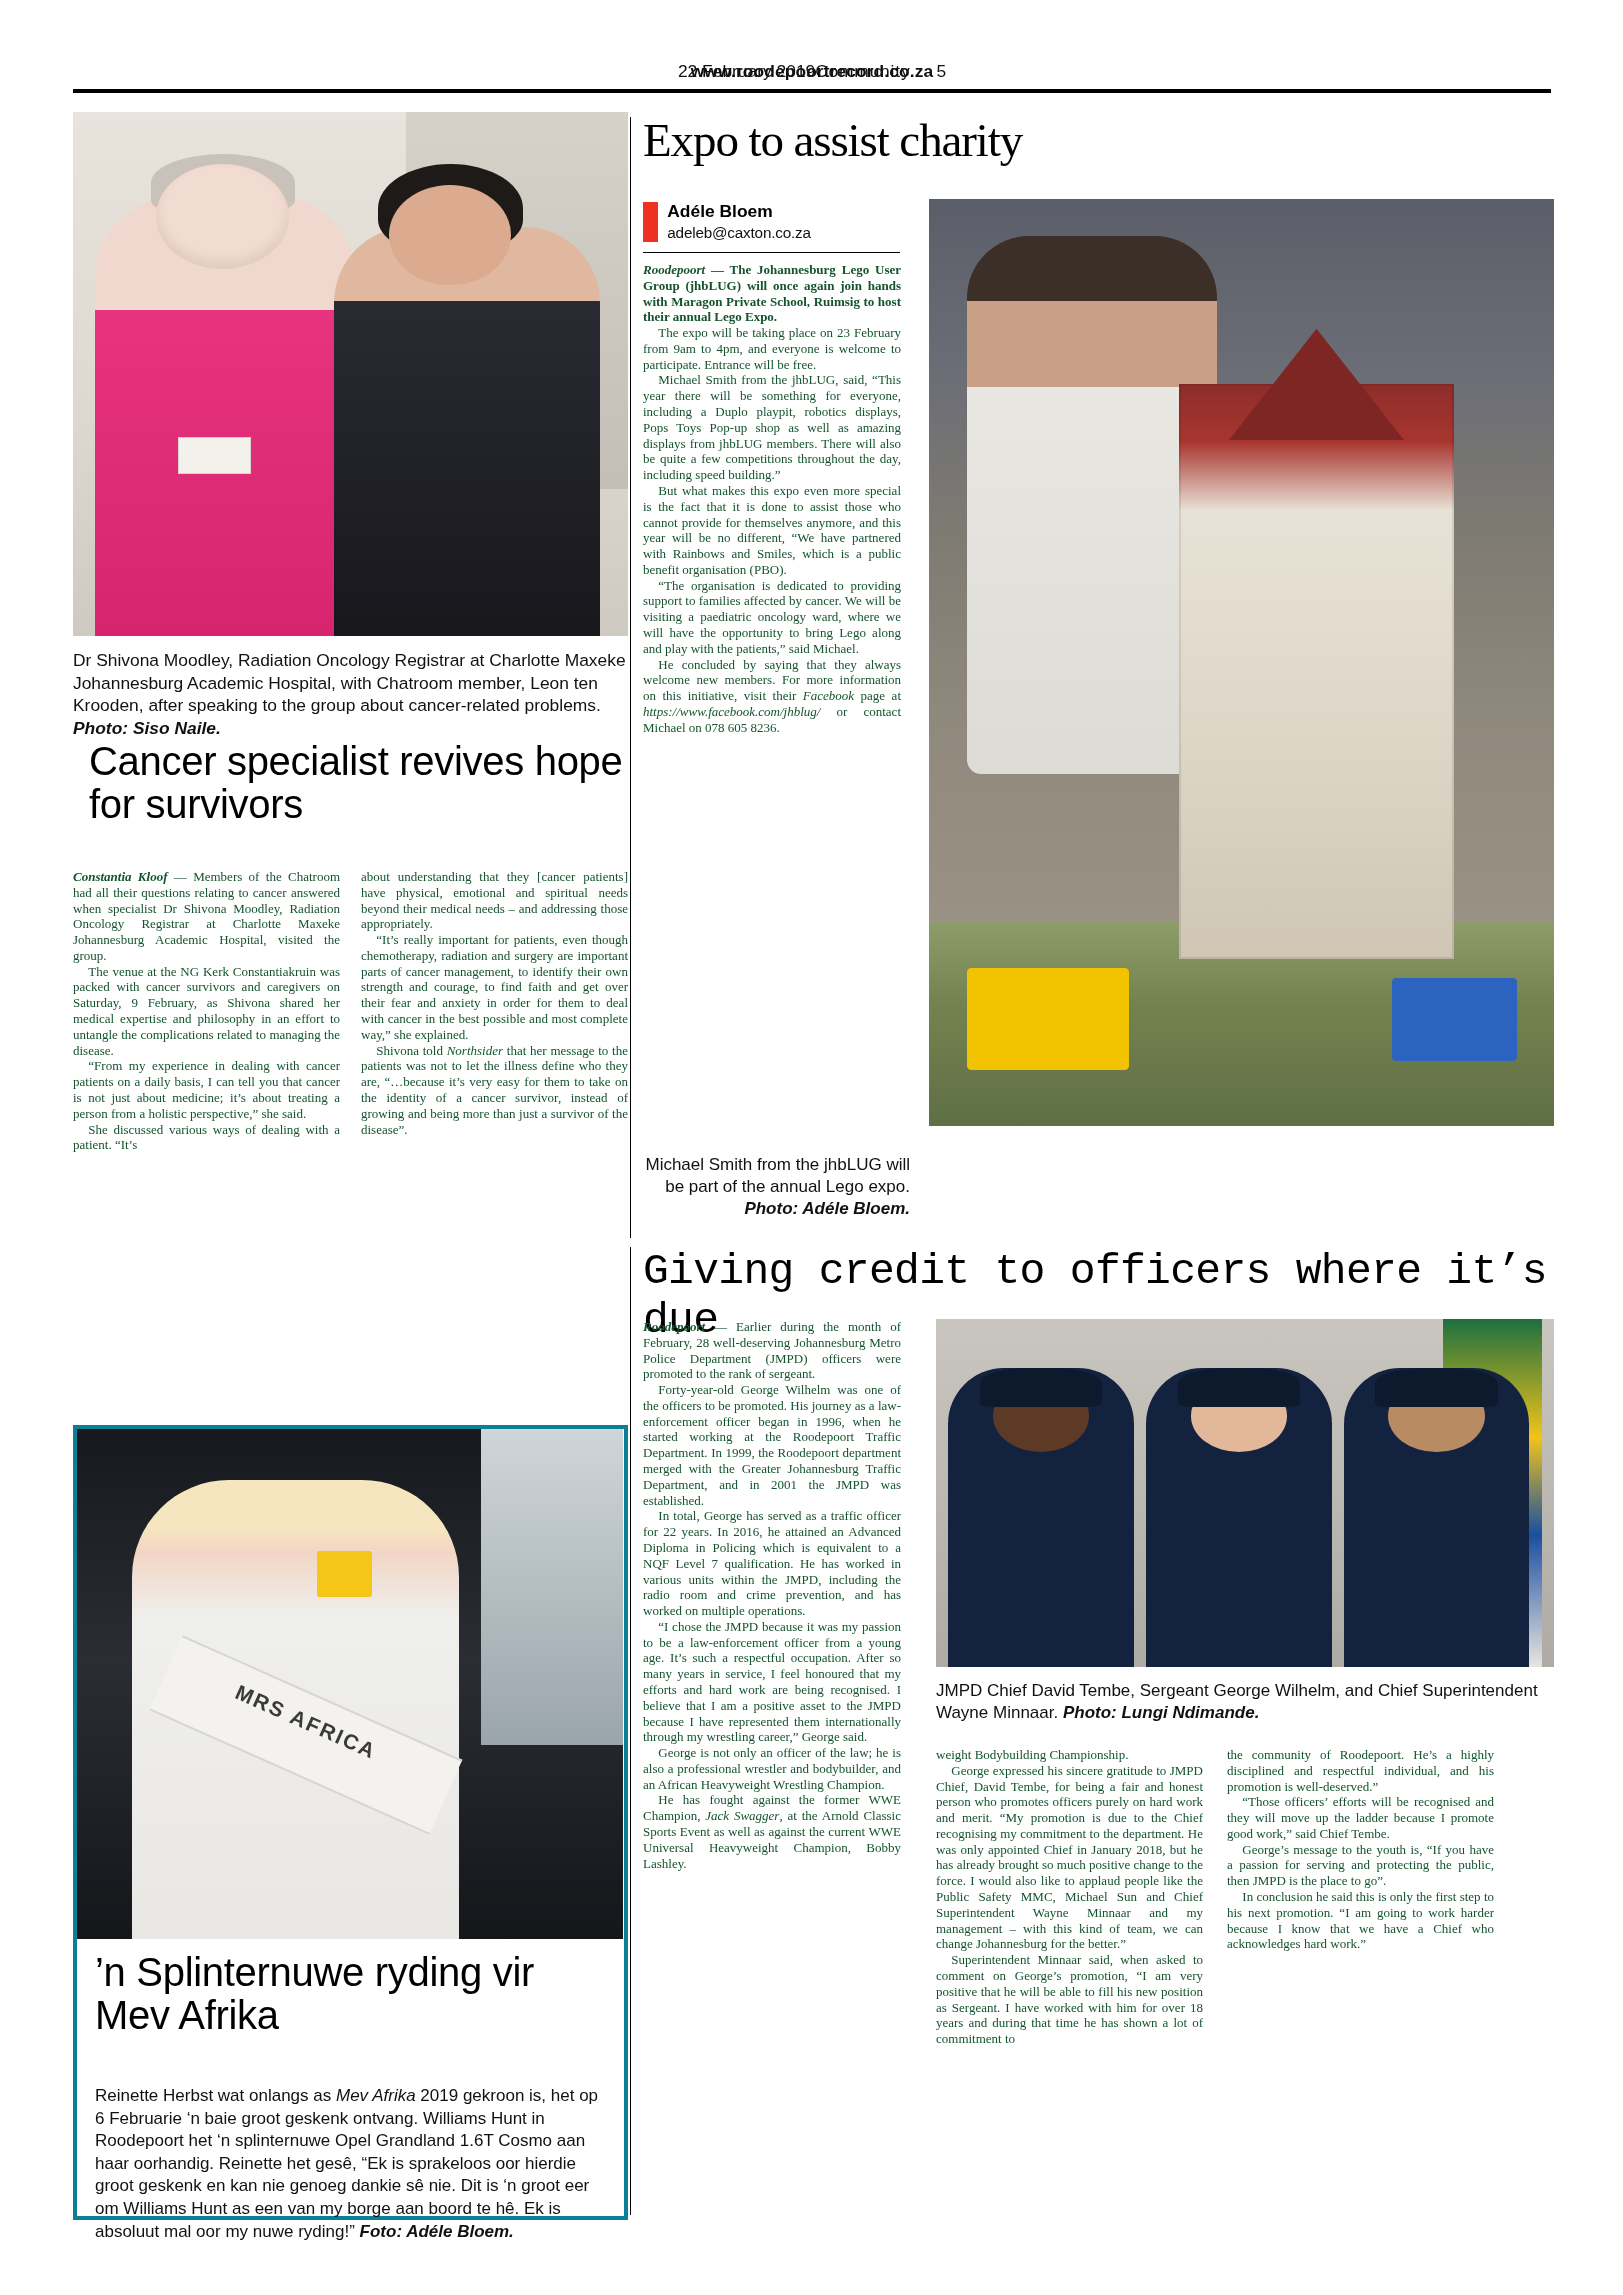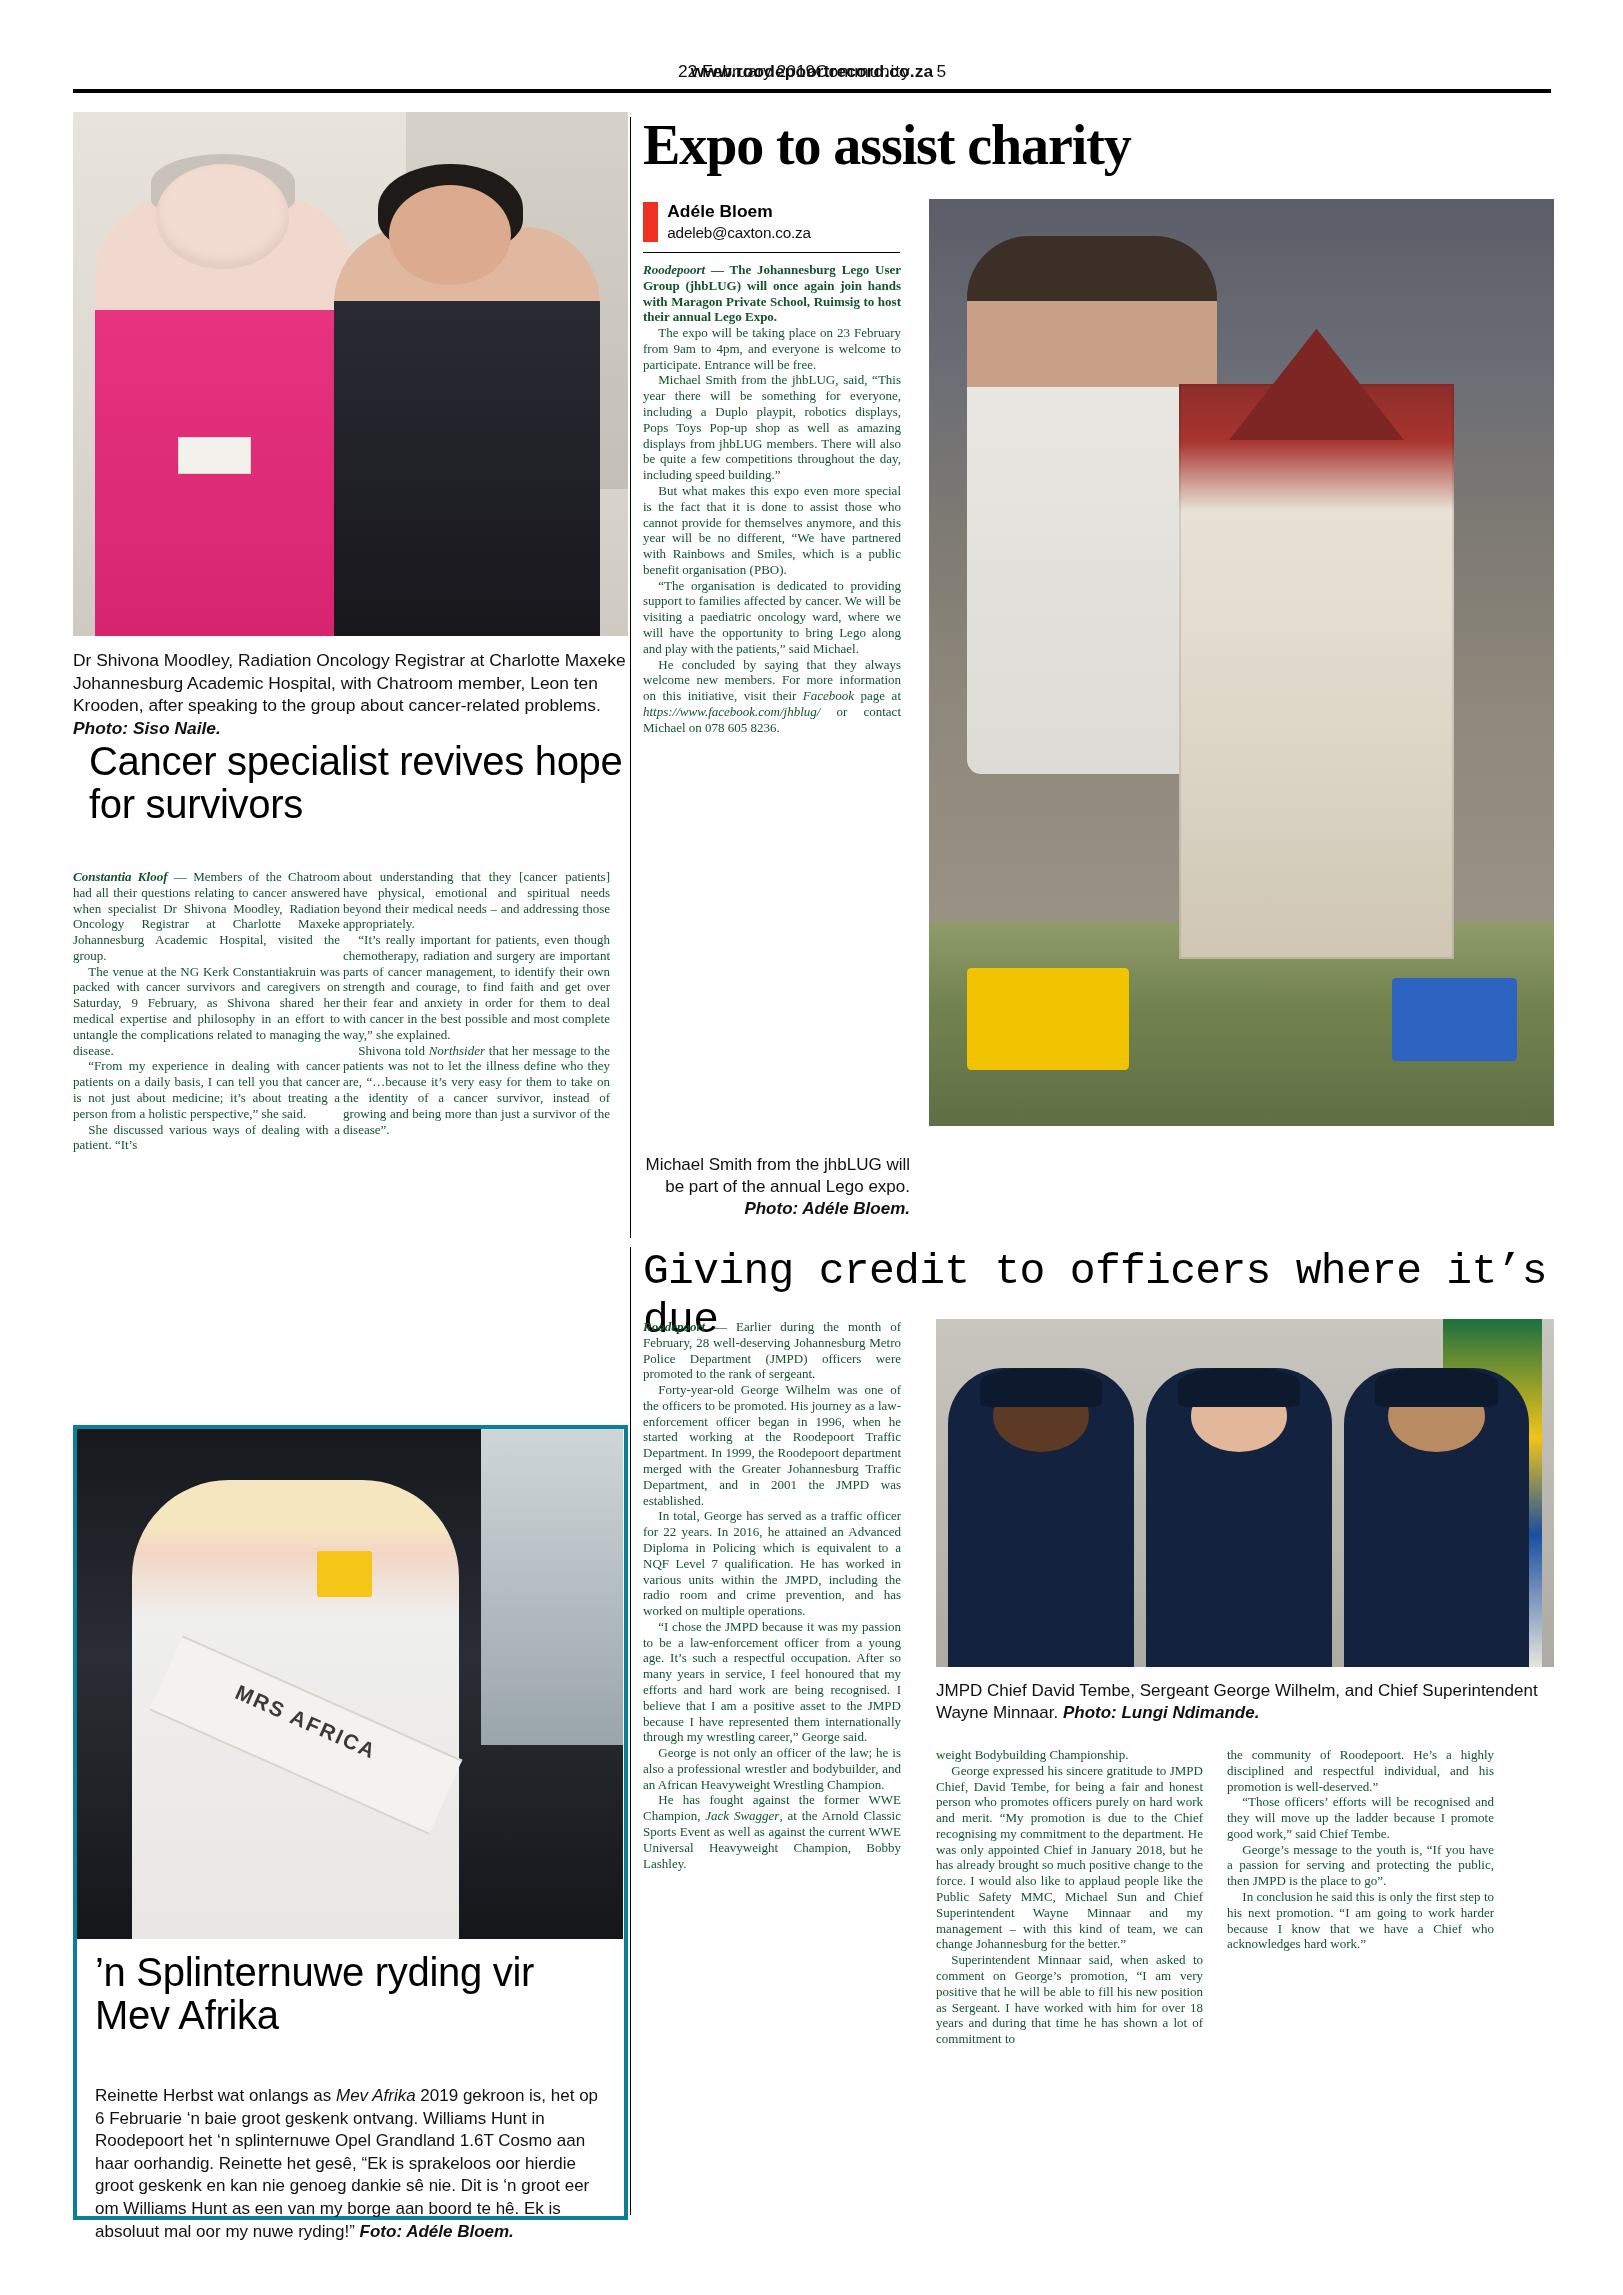--- a/index.html
+++ b/index.html
@@ -73,21 +73,21 @@
     color: #14532d;
     hyphens: none;
   }
   .body-col p { text-indent: 15.3px; margin: 0; }
   .body-col p.first { text-indent: 0; }
   .body-col .dateline { font-weight: 700; font-style: italic; }
   .body-col .lead { font-weight: 700; }
   .body-col em { font-style: italic; }
 
   #cancer-c1 { left: 73px; top: 869px; width: 267px; }
-  #cancer-c2 { left: 343px; top: 869px; width: 267px; }
+  #cancer-c2 { left: 361px; top: 869px; width: 267px; }
 
   #photo-mrsafrica-frame {
     position: absolute; left: 73px; top: 1425px; width: 555px; height: 795px;
     border: 4.9px solid #0a7f95;
     background: #fff;
   }
   #photo-mrsafrica { left: 0px; top: 0px; width: 546px; height: 510px; position:absolute;}
   #hl-afrika {
     position: absolute; left: 18px; top: 522px; width: 514px;
     font-size: 40px;
@@ -97,22 +97,22 @@
     font-family: "Liberation Sans", sans-serif;
     font-size: 17px; line-height: 1.33; color: #111;
   }
   #cap-afrika i { font-style: italic; }
   #cap-afrika .credit { font-weight: 700; font-style: italic; }
 
   
   #hl-expo {
     position: absolute; left: 643px; top: 117px; width: 909px;
     font-family: "Liberation Serif", serif;
-    font-weight: 700;
-    font-size: 56px;
+    font-weight: 400;
+    font-size: 47px;
     letter-spacing: -1.1px;
     color: #000;
     line-height: 1.0;
   }
 
   .byline {
     position: absolute;
     font-family: "Liberation Sans", sans-serif;
   }
   #byline-expo { left: 643px; top: 201px; width: 257px; }

